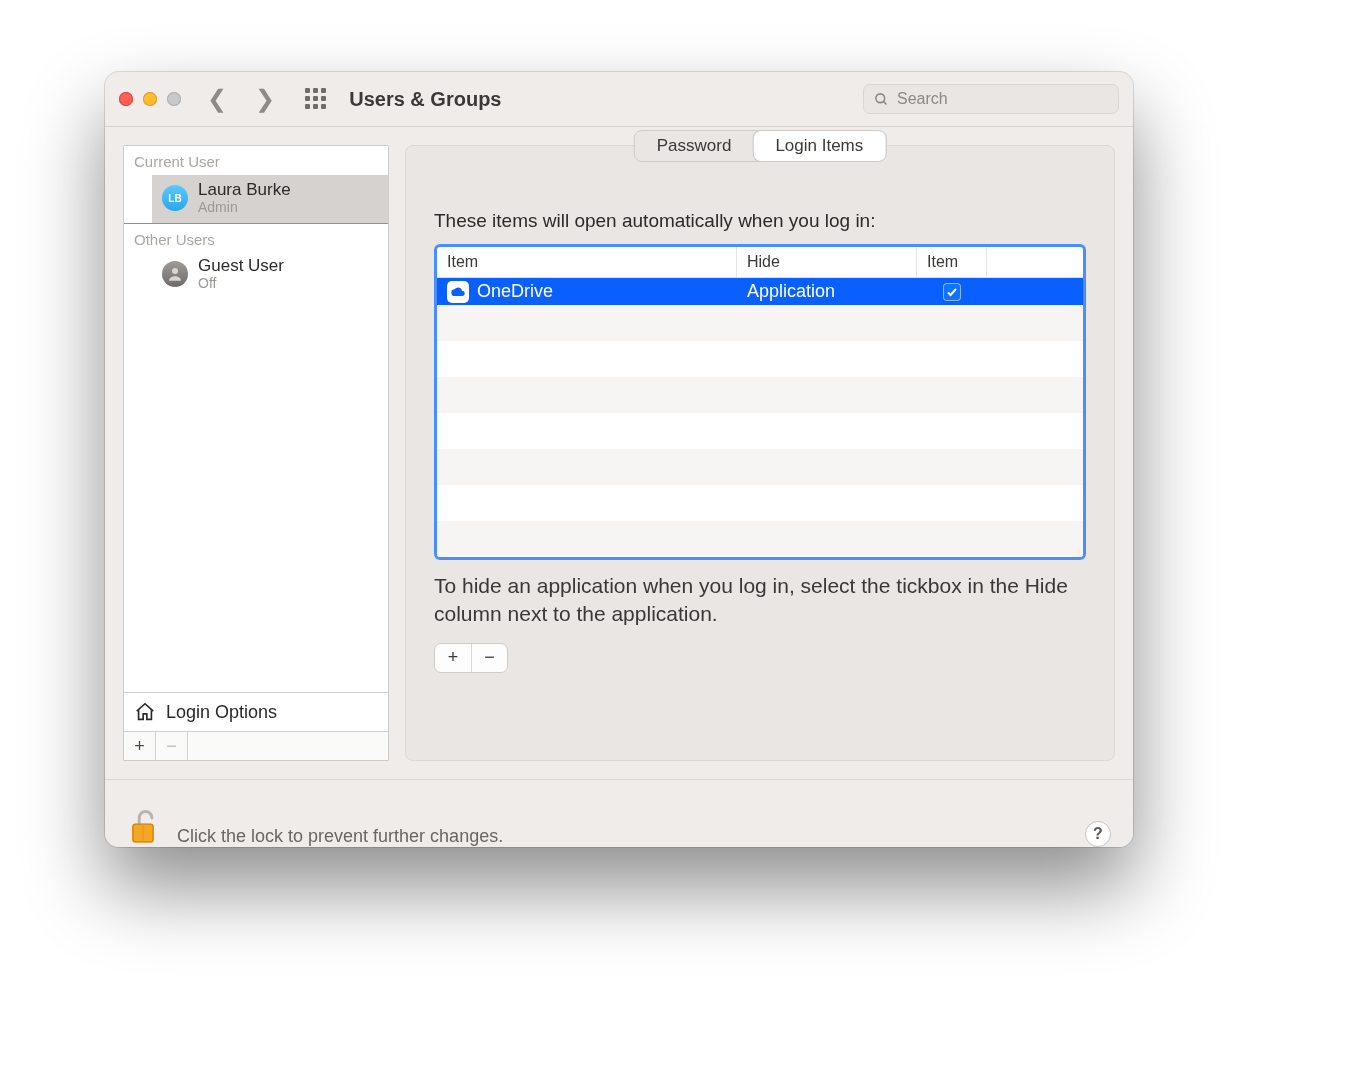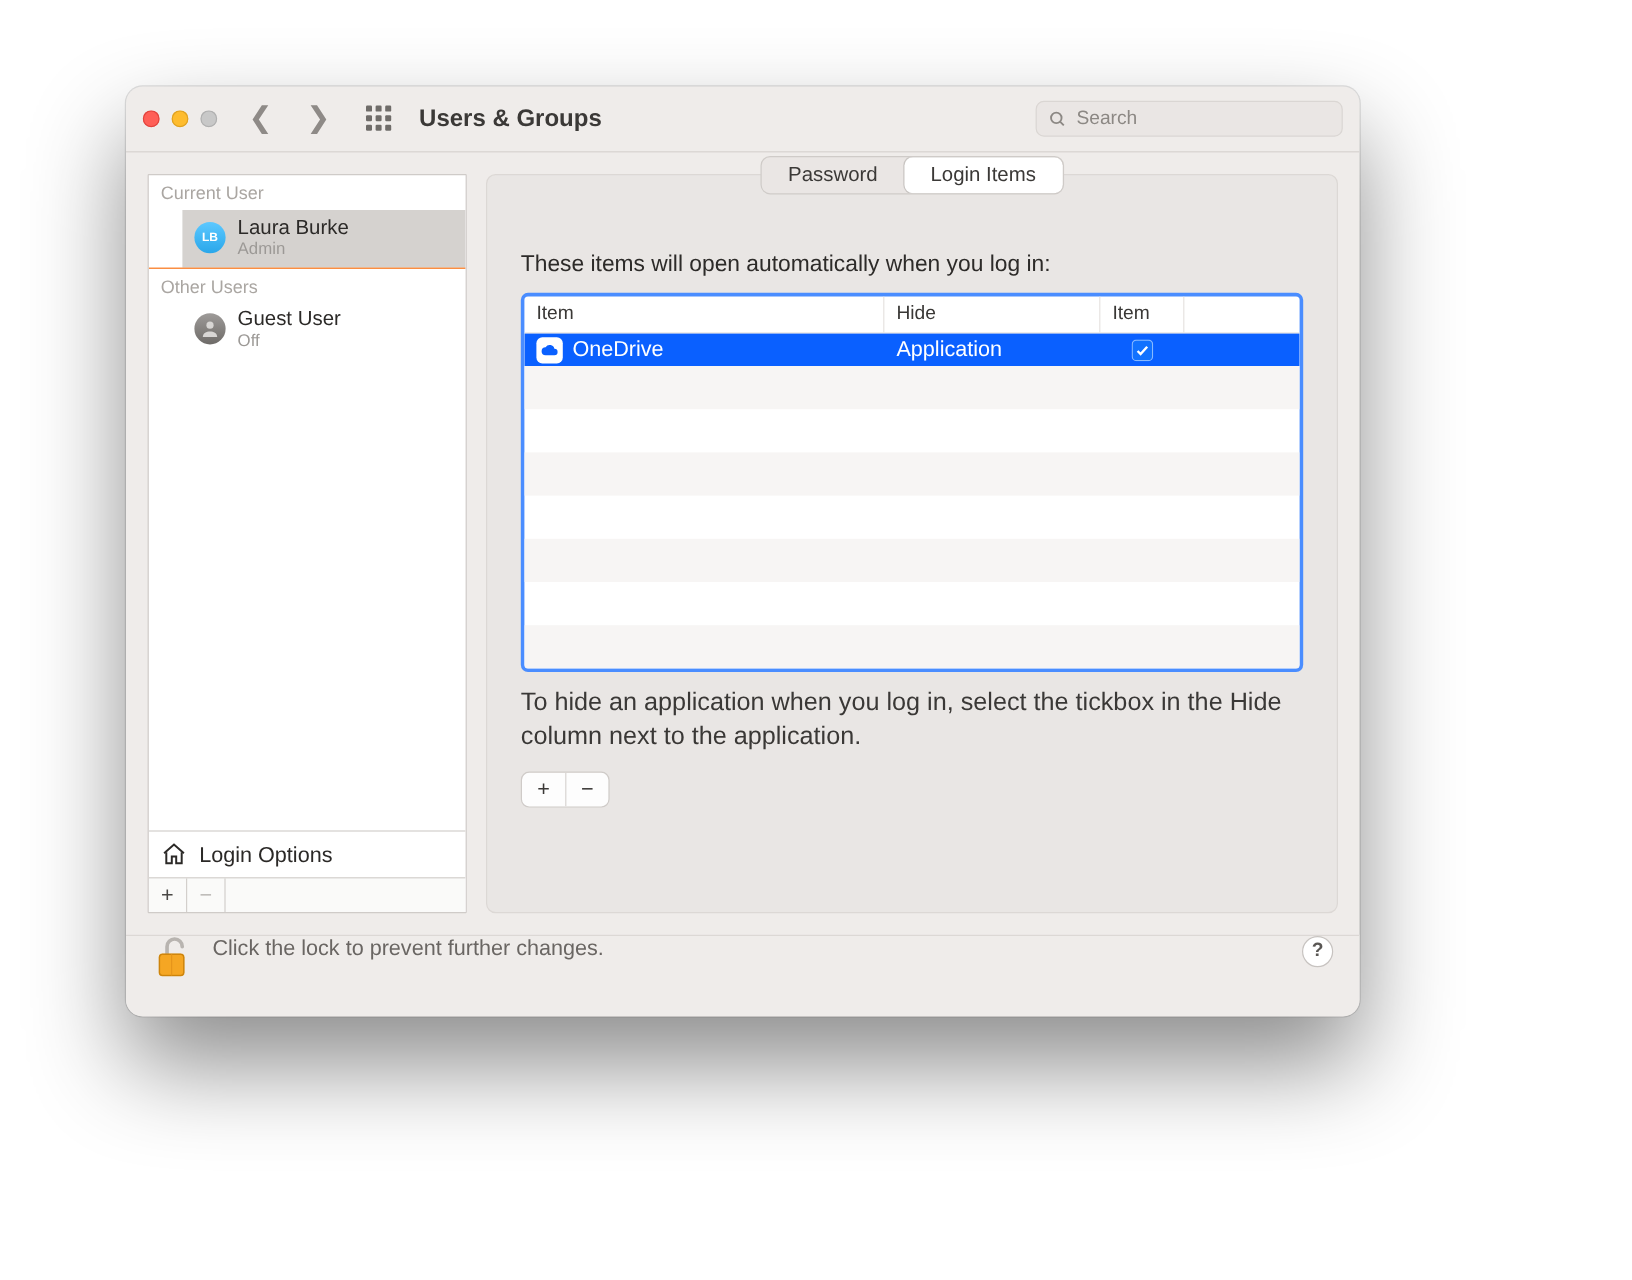--- a/index.html
+++ b/index.html
@@ -219,21 +219,21 @@
     display:flex; align-items:center; justify-content:center;
     font-size:18px; color:#3a3836;
   }
   .pm + .pm { border-left:1px solid #d8d4d1; }
 
   
   .footer {
     height: 68px;
     border-top: 1px solid #dcd8d5;
     background:#efecea;
-    display:flex; align-items:flex-start;
+    display:flex; align-items:flex-end;
     padding: 0 22px;
     gap: 18px;
   }
   .lock svg { display:block; }
   .footer-text { font-size:18px; color:#6a6663; }
   .footer-spacer { flex:1; }
   .help {
     width:26px; height:26px; border-radius:50%;
     background:#fff; border:1px solid #c7c3c0;
     display:flex; align-items:center; justify-content:center;

